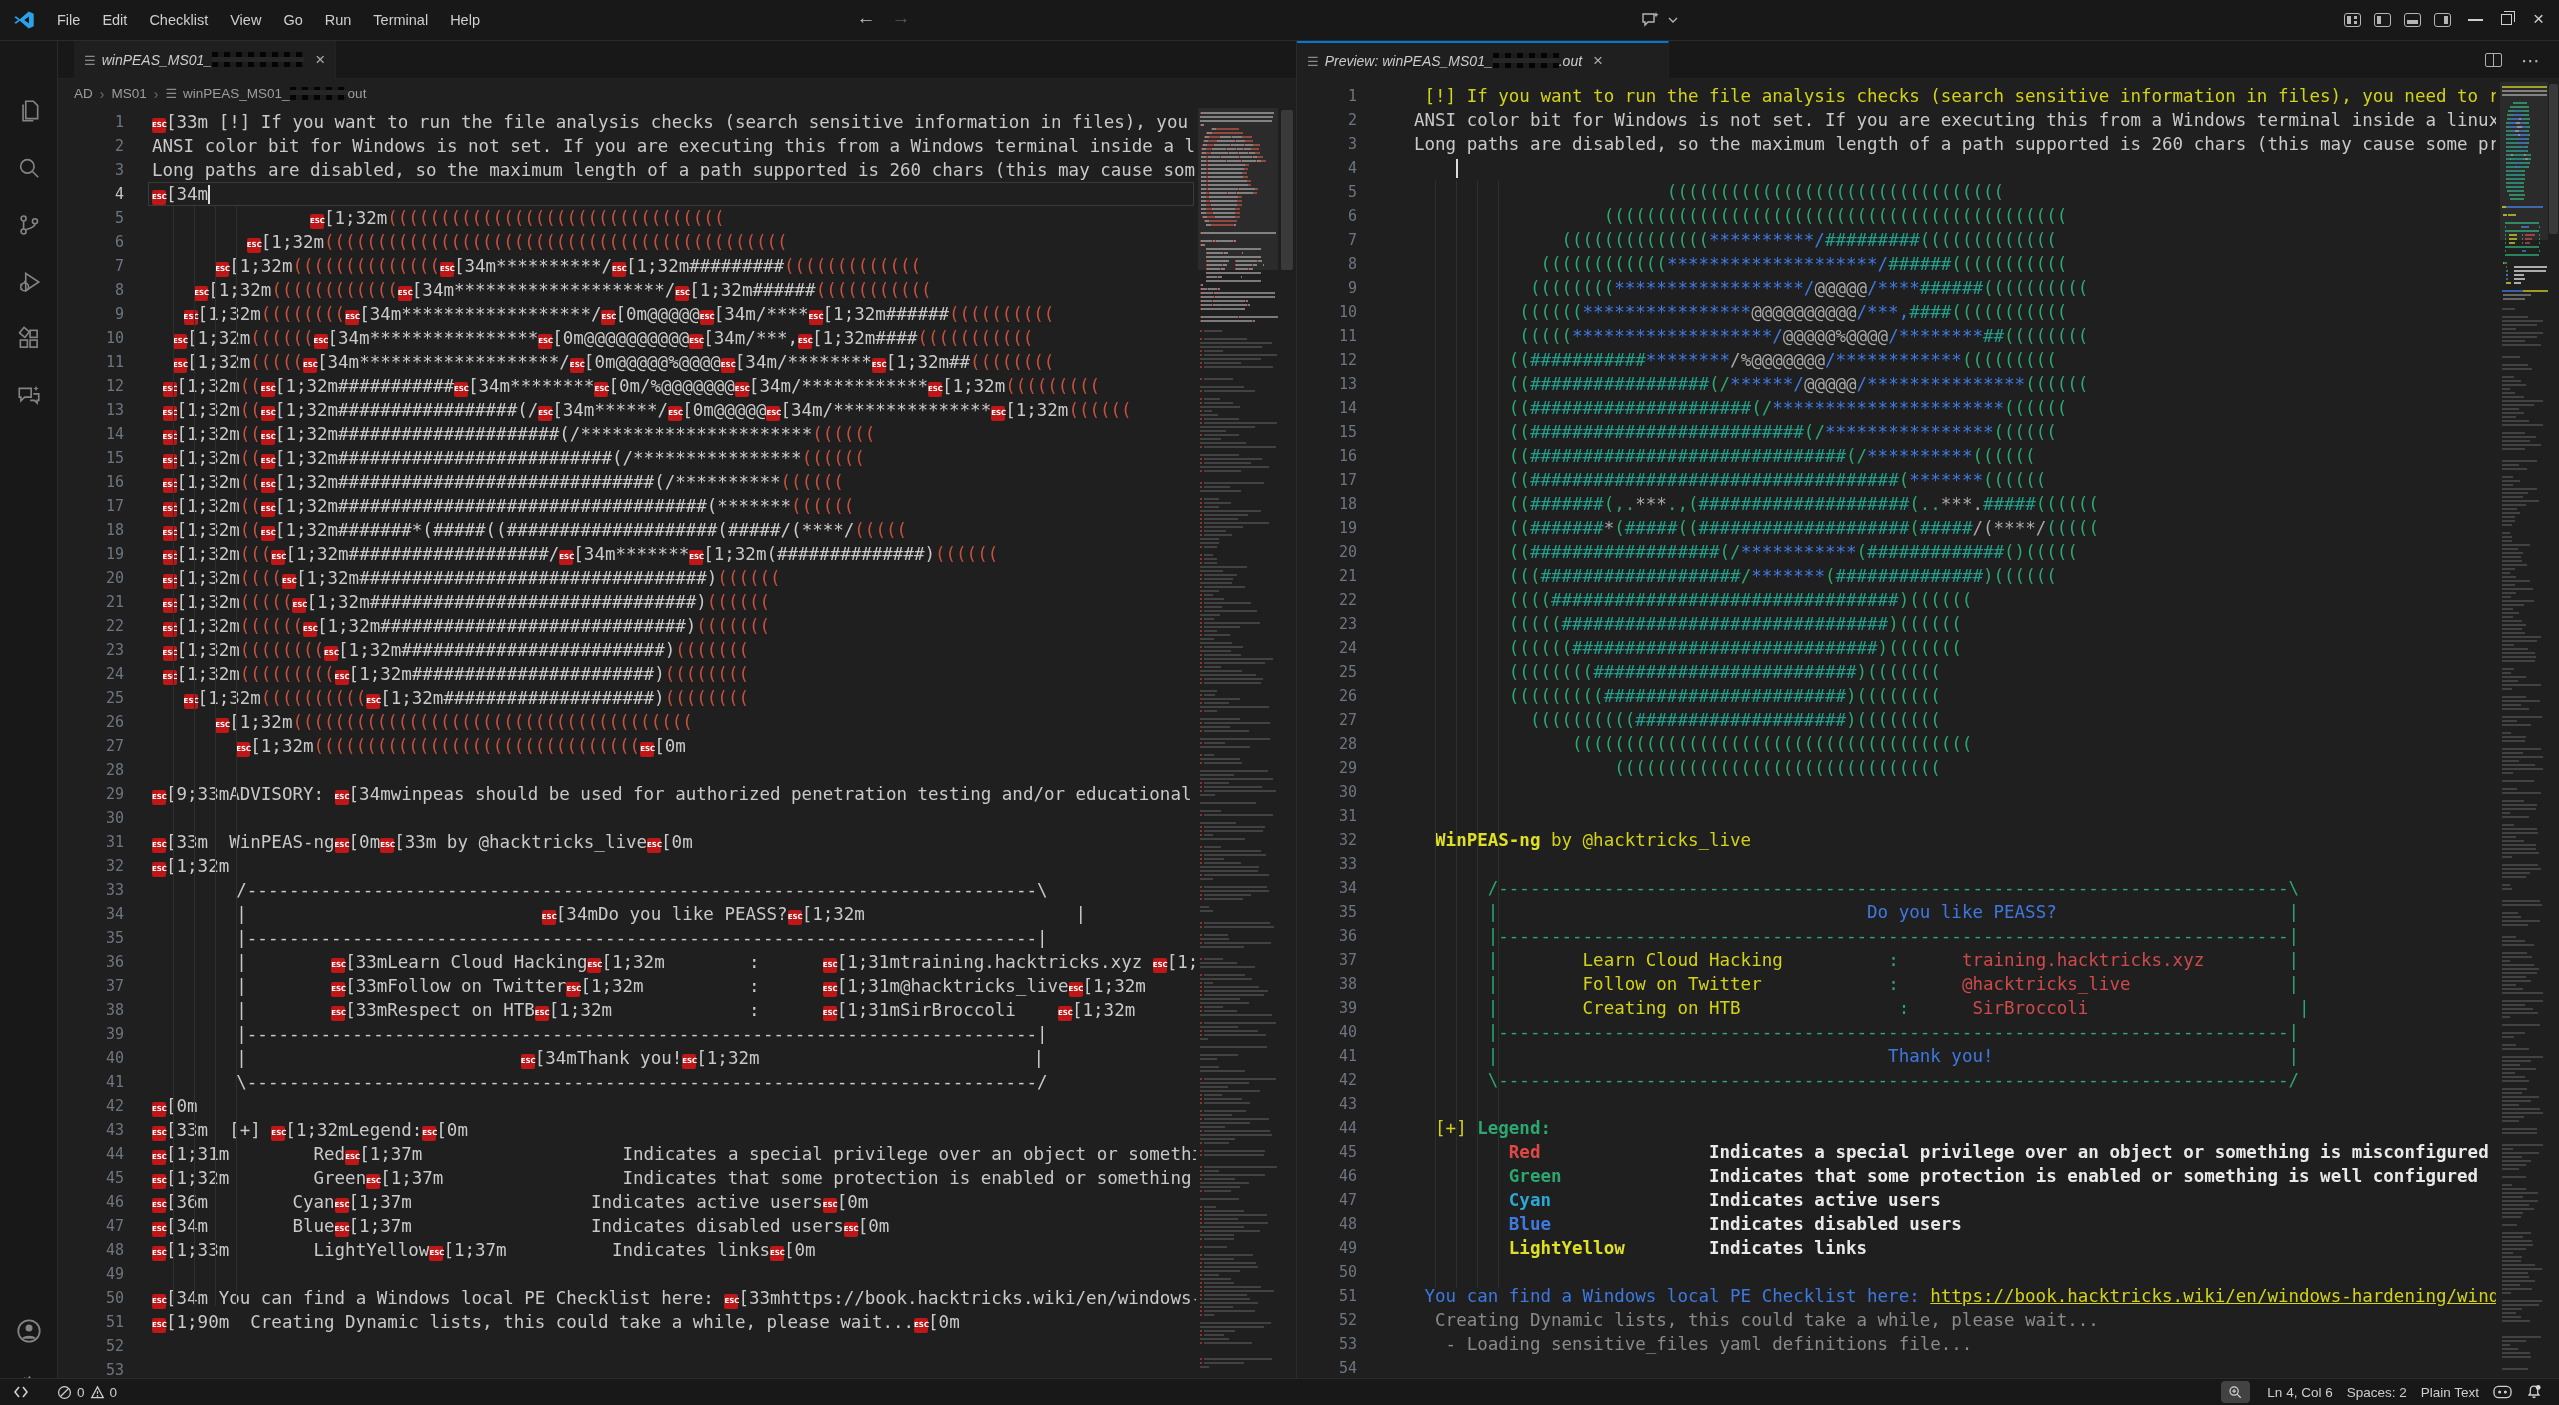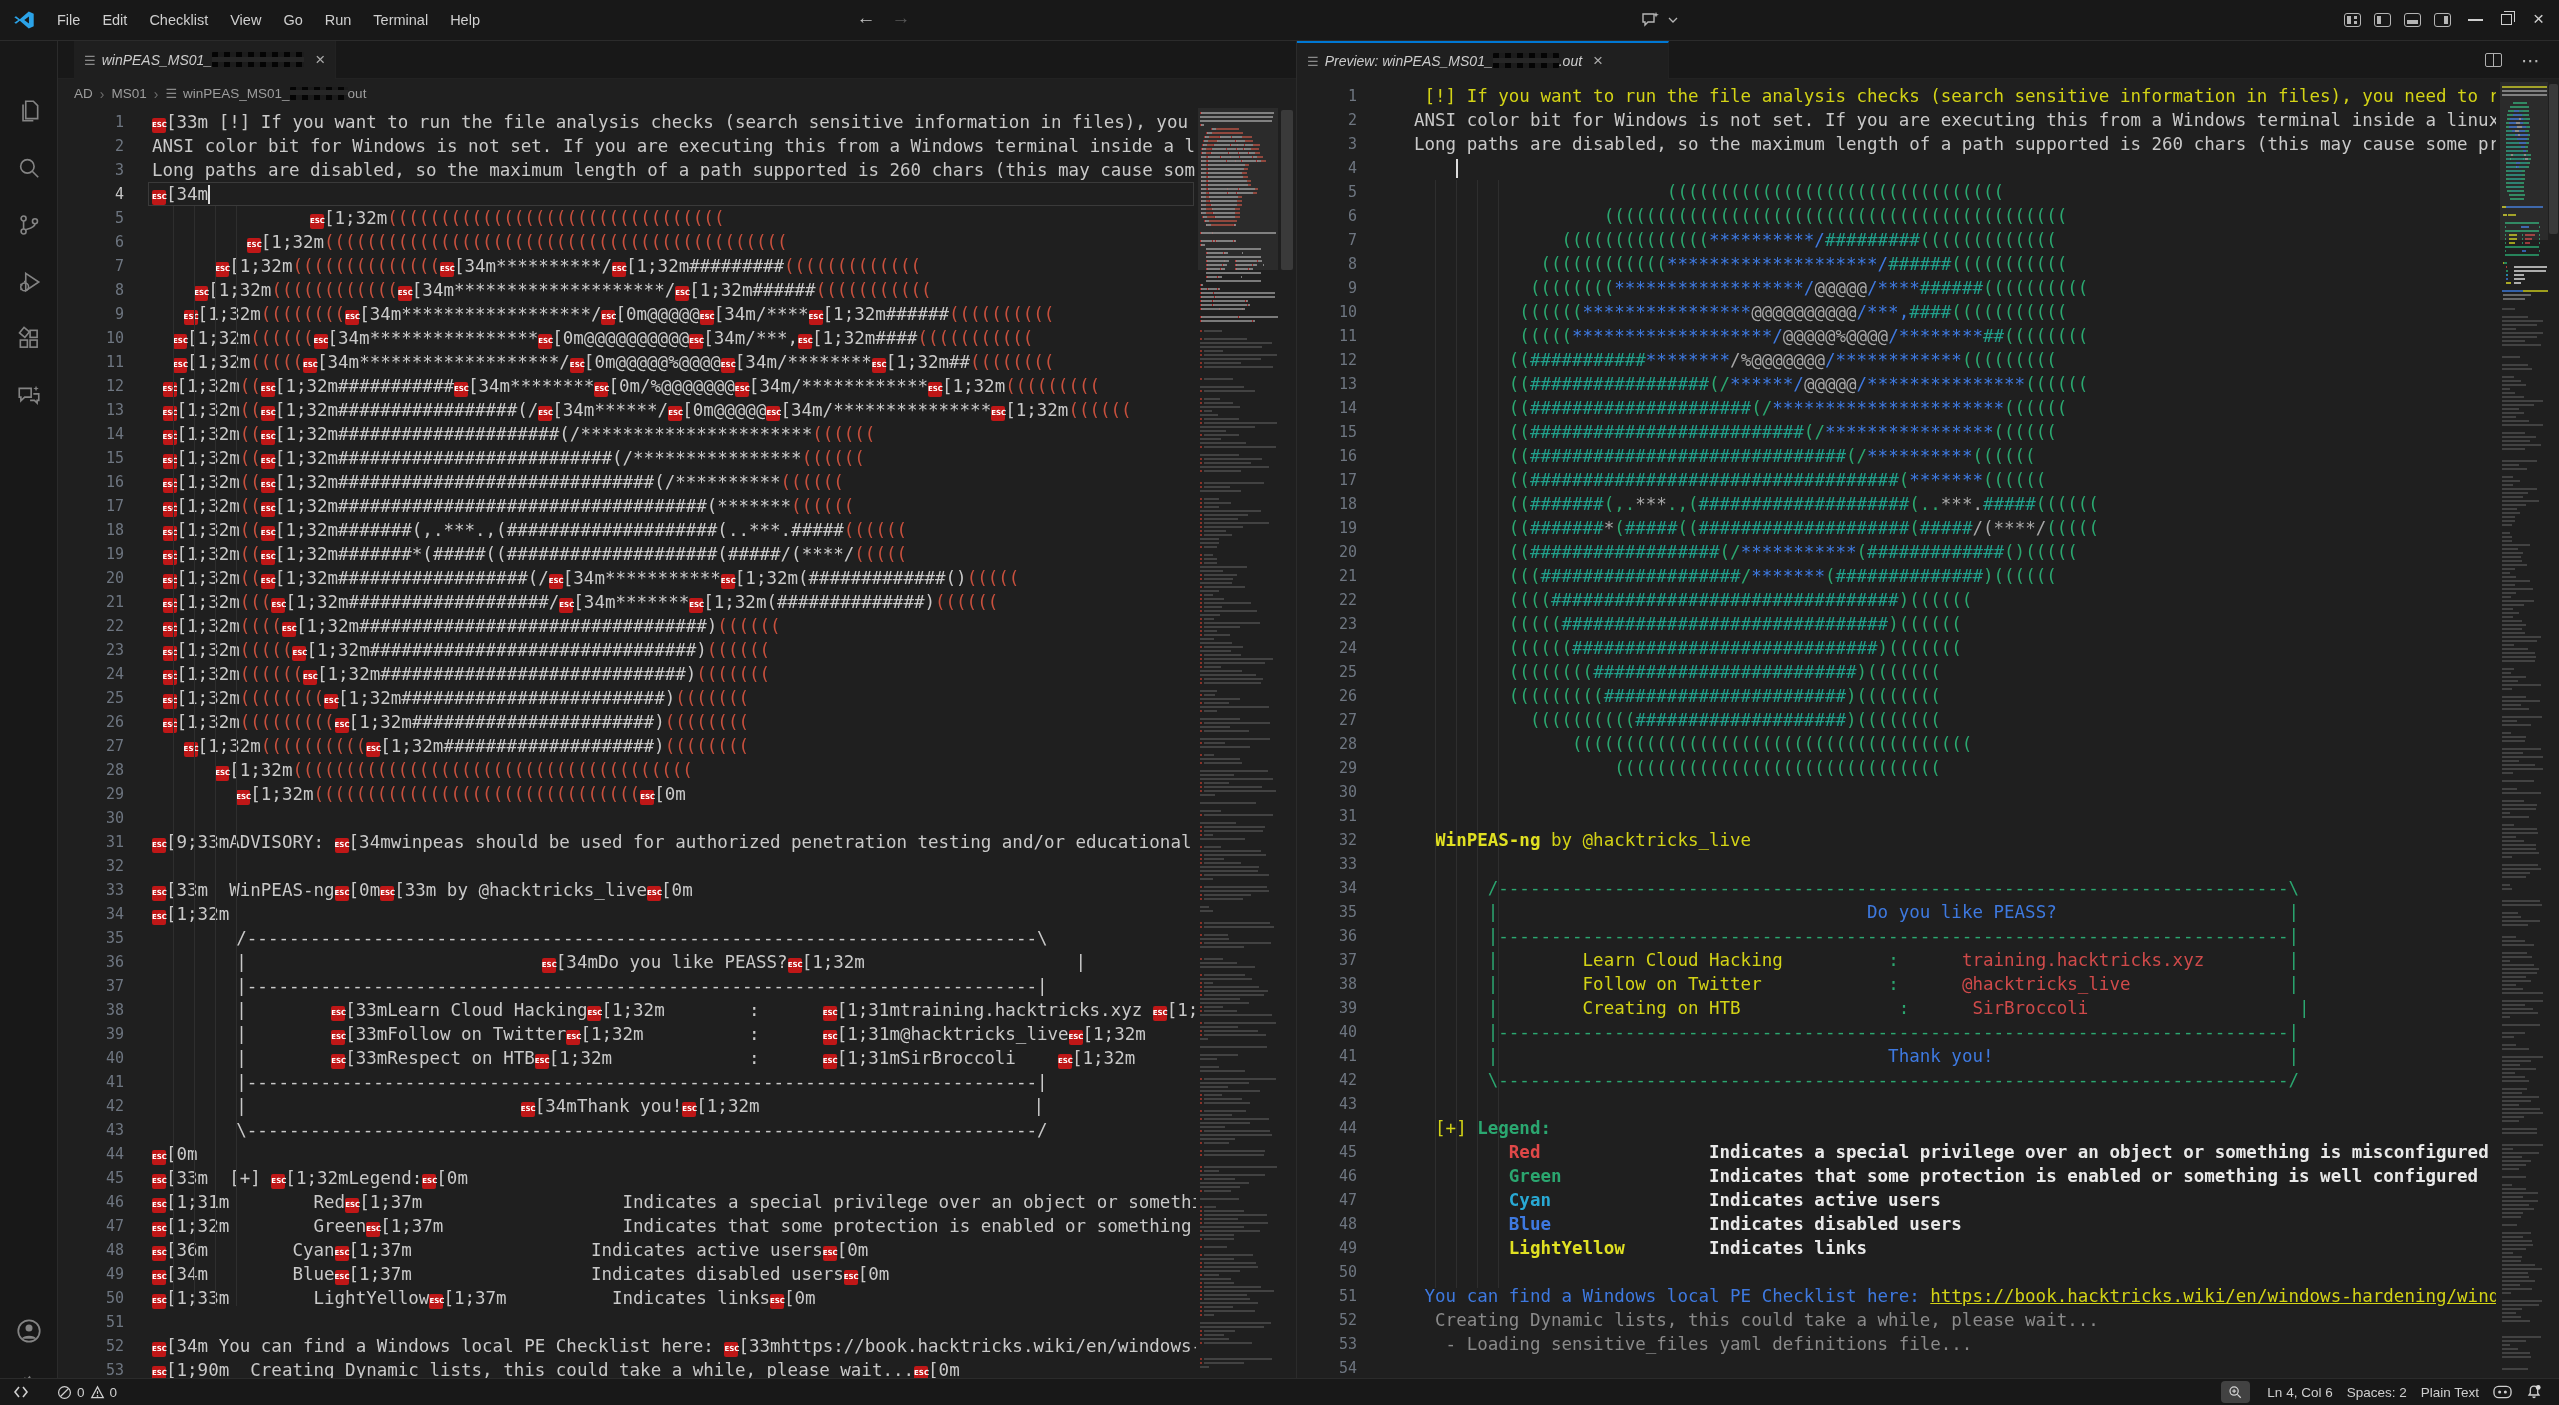--- a/index.html
+++ b/index.html
@@ -272,23 +272,21 @@
       <div class="line"><span class="c-d">    </span><span class="esc">ESC</span><span class="c-d">[1;32m</span><span class="c-r">((((((((((((</span><span class="esc">ESC</span><span class="c-d">[34m********************/</span><span class="esc">ESC</span><span class="c-d">[1;32m######</span><span class="c-r">(((((((((((</span></div>
       <div class="line"><span class="c-d">   </span><span class="esc">ESC</span><span class="c-d">[1;32m</span><span class="c-r">((((((((</span><span class="esc">ESC</span><span class="c-d">[34m******************/</span><span class="esc">ESC</span><span class="c-d">[0m@@@@@</span><span class="esc">ESC</span><span class="c-d">[34m/****</span><span class="esc">ESC</span><span class="c-d">[1;32m######</span><span class="c-r">((((((((((</span></div>
       <div class="line"><span class="c-d">  </span><span class="esc">ESC</span><span class="c-d">[1;32m</span><span class="c-r">((((((</span><span class="esc">ESC</span><span class="c-d">[34m****************</span><span class="esc">ESC</span><span class="c-d">[0m@@@@@@@@@@</span><span class="esc">ESC</span><span class="c-d">[34m/***,</span><span class="esc">ESC</span><span class="c-d">[1;32m####</span><span class="c-r">(((((((((((</span></div>
       <div class="line"><span class="c-d">  </span><span class="esc">ESC</span><span class="c-d">[1;32m</span><span class="c-r">(((((</span><span class="esc">ESC</span><span class="c-d">[34m*******************/</span><span class="esc">ESC</span><span class="c-d">[0m@@@@@%@@@@</span><span class="esc">ESC</span><span class="c-d">[34m/********</span><span class="esc">ESC</span><span class="c-d">[1;32m##</span><span class="c-r">((((((((</span></div>
       <div class="line"><span class="c-d"> </span><span class="esc">ESC</span><span class="c-d">[1;32m</span><span class="c-r">((</span><span class="esc">ESC</span><span class="c-d">[1;32m###########</span><span class="esc">ESC</span><span class="c-d">[34m********</span><span class="esc">ESC</span><span class="c-d">[0m/%@@@@@@@</span><span class="esc">ESC</span><span class="c-d">[34m/************</span><span class="esc">ESC</span><span class="c-d">[1;32m</span><span class="c-r">(((((((((</span></div>
       <div class="line"><span class="c-d"> </span><span class="esc">ESC</span><span class="c-d">[1;32m</span><span class="c-r">((</span><span class="esc">ESC</span><span class="c-d">[1;32m#################(/</span><span class="esc">ESC</span><span class="c-d">[34m******/</span><span class="esc">ESC</span><span class="c-d">[0m@@@@@</span><span class="esc">ESC</span><span class="c-d">[34m/***************</span><span class="esc">ESC</span><span class="c-d">[1;32m</span><span class="c-r">((((((</span></div>
       <div class="line"><span class="c-d"> </span><span class="esc">ESC</span><span class="c-d">[1;32m</span><span class="c-r">((</span><span class="esc">ESC</span><span class="c-d">[1;32m#####################(/**********************</span><span class="c-r">((((((</span></div>
       <div class="line"><span class="c-d"> </span><span class="esc">ESC</span><span class="c-d">[1;32m</span><span class="c-r">((</span><span class="esc">ESC</span><span class="c-d">[1;32m##########################(/****************</span><span class="c-r">((((((</span></div>
       <div class="line"><span class="c-d"> </span><span class="esc">ESC</span><span class="c-d">[1;32m</span><span class="c-r">((</span><span class="esc">ESC</span><span class="c-d">[1;32m##############################(/**********</span><span class="c-r">((((((</span></div>
       <div class="line"><span class="c-d"> </span><span class="esc">ESC</span><span class="c-d">[1;32m</span><span class="c-r">((</span><span class="esc">ESC</span><span class="c-d">[1;32m###################################(*******</span><span class="c-r">((((((</span></div>
-      <div class="line"><span class="c-d"> </span><span class="esc">ESC</span><span class="c-d">[1;32m</span><span class="c-r">((</span><span class="esc">ESC</span><span class="c-d">[1;32m#######(,.***.,(####################(..***.#####</span><span class="c-r">((((((</span></div>
       <div class="line"><span class="c-d"> </span><span class="esc">ESC</span><span class="c-d">[1;32m</span><span class="c-r">((</span><span class="esc">ESC</span><span class="c-d">[1;32m#######*(#####((####################(#####/(****/</span><span class="c-r">(((((</span></div>
-      <div class="line"><span class="c-d"> </span><span class="esc">ESC</span><span class="c-d">[1;32m</span><span class="c-r">((</span><span class="esc">ESC</span><span class="c-d">[1;32m##################(/</span><span class="esc">ESC</span><span class="c-d">[34m***********</span><span class="esc">ESC</span><span class="c-d">[1;32m(#############()</span><span class="c-r">(((((</span></div>
       <div class="line"><span class="c-d"> </span><span class="esc">ESC</span><span class="c-d">[1;32m</span><span class="c-r">(((</span><span class="esc">ESC</span><span class="c-d">[1;32m###################/</span><span class="esc">ESC</span><span class="c-d">[34m*******</span><span class="esc">ESC</span><span class="c-d">[1;32m(##############)</span><span class="c-r">((((((</span></div>
       <div class="line"><span class="c-d"> </span><span class="esc">ESC</span><span class="c-d">[1;32m</span><span class="c-r">((((</span><span class="esc">ESC</span><span class="c-d">[1;32m#################################)</span><span class="c-r">((((((</span></div>
       <div class="line"><span class="c-d"> </span><span class="esc">ESC</span><span class="c-d">[1;32m</span><span class="c-r">(((((</span><span class="esc">ESC</span><span class="c-d">[1;32m###############################)</span><span class="c-r">((((((</span></div>
       <div class="line"><span class="c-d"> </span><span class="esc">ESC</span><span class="c-d">[1;32m</span><span class="c-r">((((((</span><span class="esc">ESC</span><span class="c-d">[1;32m#############################)</span><span class="c-r">(((((((</span></div>
       <div class="line"><span class="c-d"> </span><span class="esc">ESC</span><span class="c-d">[1;32m</span><span class="c-r">((((((((</span><span class="esc">ESC</span><span class="c-d">[1;32m#########################)</span><span class="c-r">(((((((</span></div>
       <div class="line"><span class="c-d"> </span><span class="esc">ESC</span><span class="c-d">[1;32m</span><span class="c-r">(((((((((</span><span class="esc">ESC</span><span class="c-d">[1;32m#######################)</span><span class="c-r">((((((((</span></div>
       <div class="line"><span class="c-d">   </span><span class="esc">ESC</span><span class="c-d">[1;32m</span><span class="c-r">((((((((((</span><span class="esc">ESC</span><span class="c-d">[1;32m####################)</span><span class="c-r">((((((((</span></div>
       <div class="line"><span class="c-d">      </span><span class="esc">ESC</span><span class="c-d">[1;32m</span><span class="c-r">((((((((((((((((((((((((((((((((((((((</span></div>
       <div class="line"><span class="c-d">        </span><span class="esc">ESC</span><span class="c-d">[1;32m</span><span class="c-r">(((((((((((((((((((((((((((((((</span><span class="esc">ESC</span><span class="c-d">[0m</span></div>
       <div class="line"></div>

